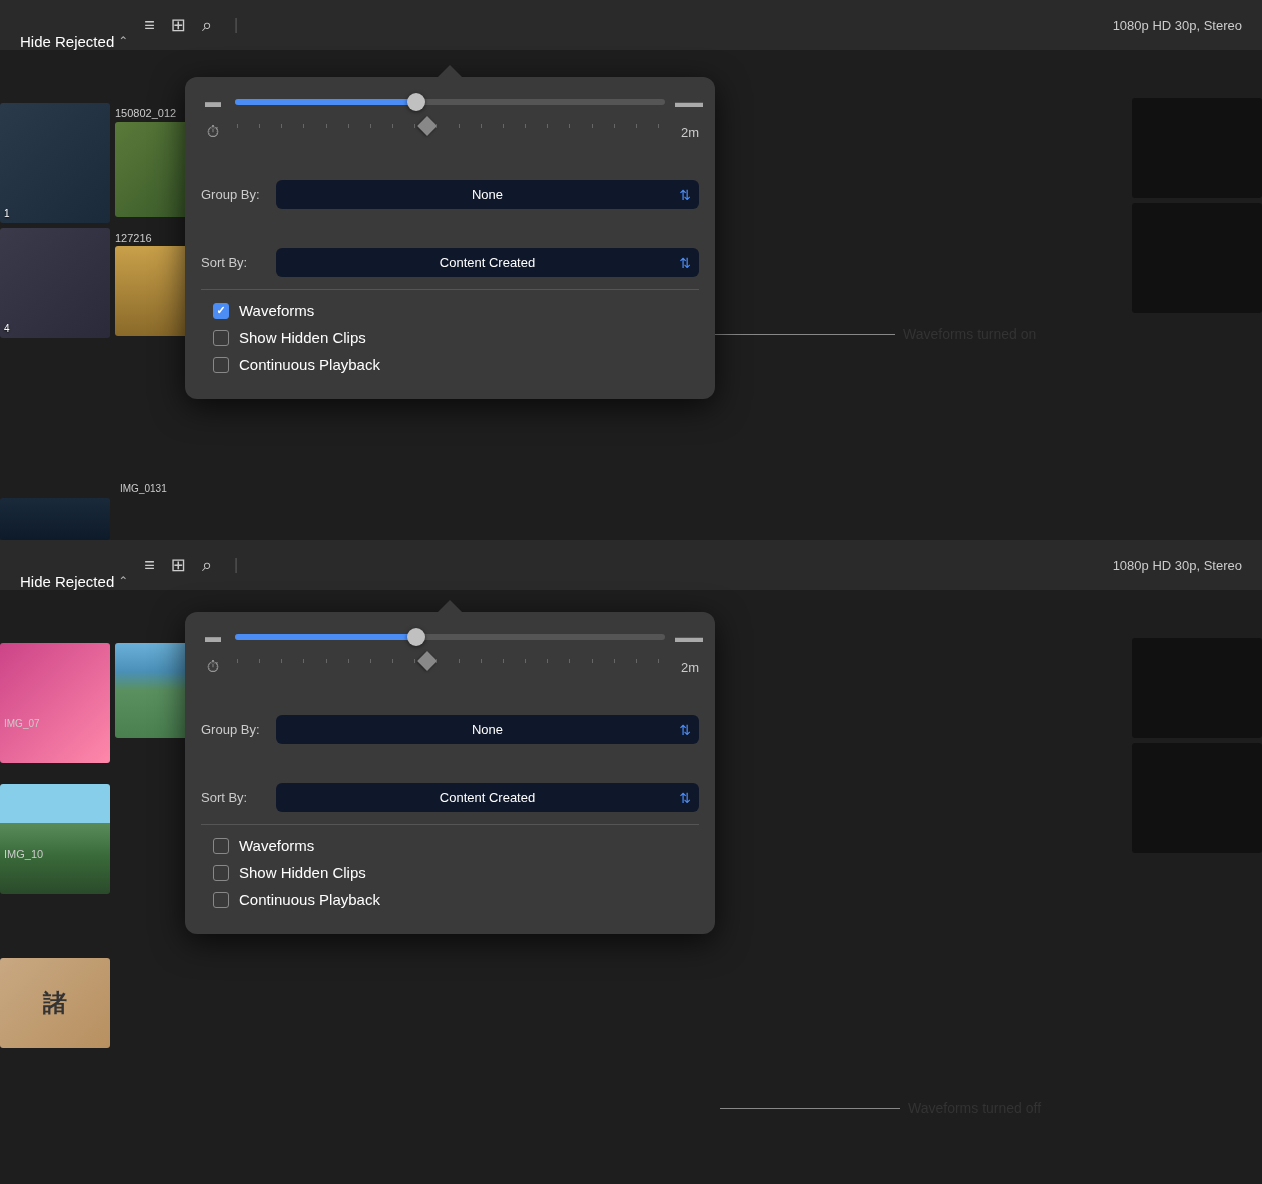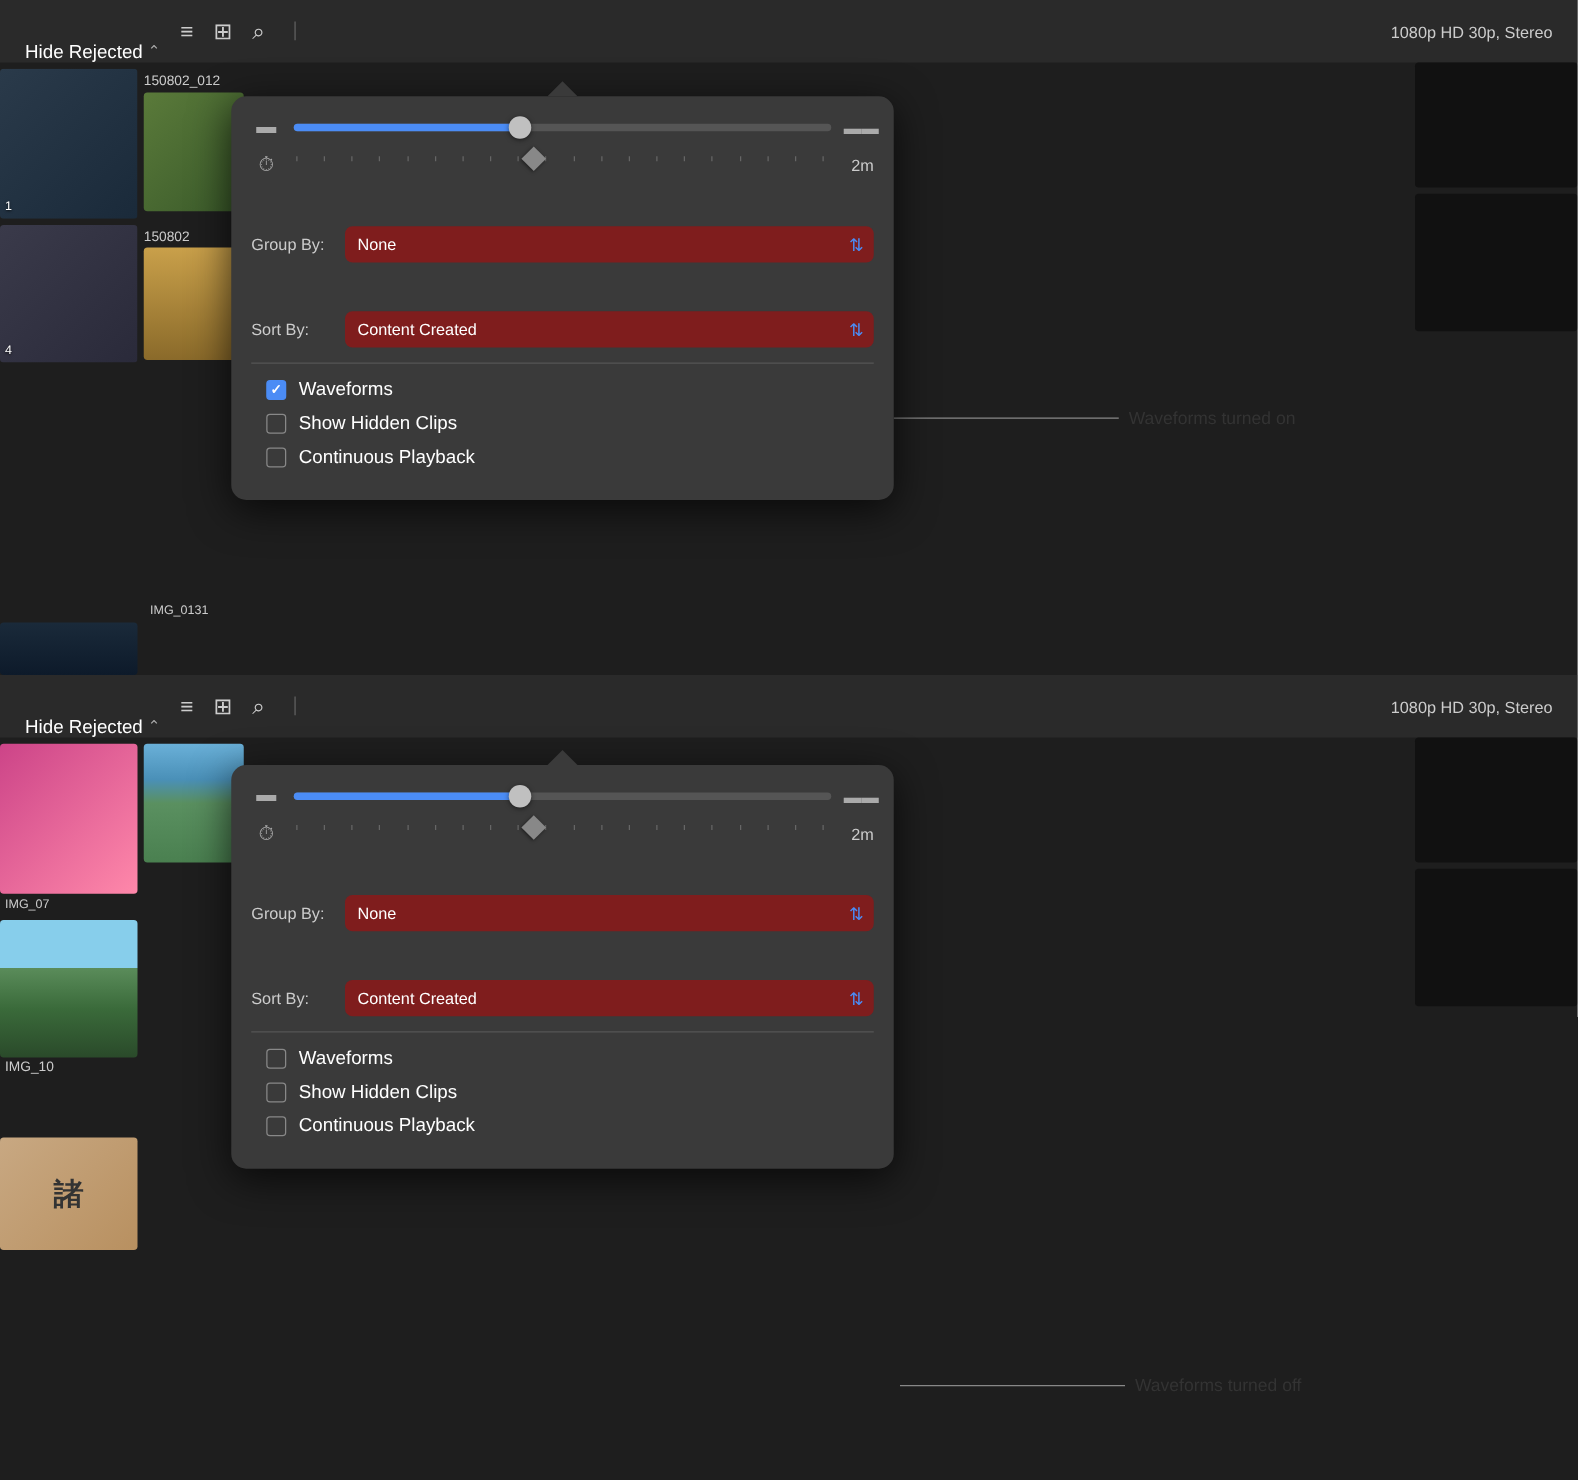--- a/index.html
+++ b/index.html
@@ -178,27 +178,28 @@
       margin-top: 39px;
     }
     .dropdown-label {
       color: #cccccc;
       font-size: 13px;
       width: 75px;
       flex-shrink: 0;
     }
     .dropdown-btn {
       flex: 1;
-      background: #7f1d1d;
+      background: #0f172a;
       border-radius: 6px;
       color: #ffffff;
       font-size: 13px;
       padding: 7px 10px;
       display: flex;
       align-items: center;
+      justify-content: center;
       position: relative;
       cursor: pointer;
     }
     .dropdown-btn-arrow {
       position: absolute;
       right: 8px;
       color: #4b8cf5;
       font-size: 14px;
     }
 
@@ -242,20 +243,21 @@
       color: #ffffff;
       font-size: 15px;
     }
 
     
     .clip-abs {
       position: absolute;
       background: #444;
       border-radius: 3px;
       overflow: hidden;
+      margin-top: 48px;
     }
 
     
     .panel2 {
       position: relative;
       width: 100%;
       height: 644px;
       background: #1e1e1e;
       overflow: hidden;
     }
@@ -294,21 +296,21 @@
 
   <div class="clip-abs" style="top:74px; left:115px; width:80px; height:95px; background:linear-gradient(135deg,#5a7a3a,#3a5a2a);">
   </div>
 
   <div class="clip-abs" style="top:180px; left:0; width:110px; height:110px; background:#333;">
     <div style="width:100%;height:100%;background:linear-gradient(135deg,#3a3a4a,#2a2a3a);"></div>
     <div class="clip-label">4</div>
   </div>
 
   <div class="clip-abs" style="top:180px; left:115px; width:80px; height:18px; background:transparent;">
-    <span style="color:#ccc; font-size:11px;">150802</span>
+    <span style="color:#ccc; font-size:11px;">127216</span>
   </div>
 
   <div class="clip-abs" style="top:198px; left:115px; width:80px; height:90px; background:linear-gradient(180deg,#c9a04a,#8a6a2a);">
   </div>
 
   <div style="position:absolute; bottom:46px; left:120px; color:#ccc; font-size:10px;">IMG_0131</div>
 
   <div class="clip-abs" style="bottom:0; left:0; width:110px; height:42px; background:linear-gradient(180deg,#1a2a3a,#0d1a2a);">
   </div>
 

